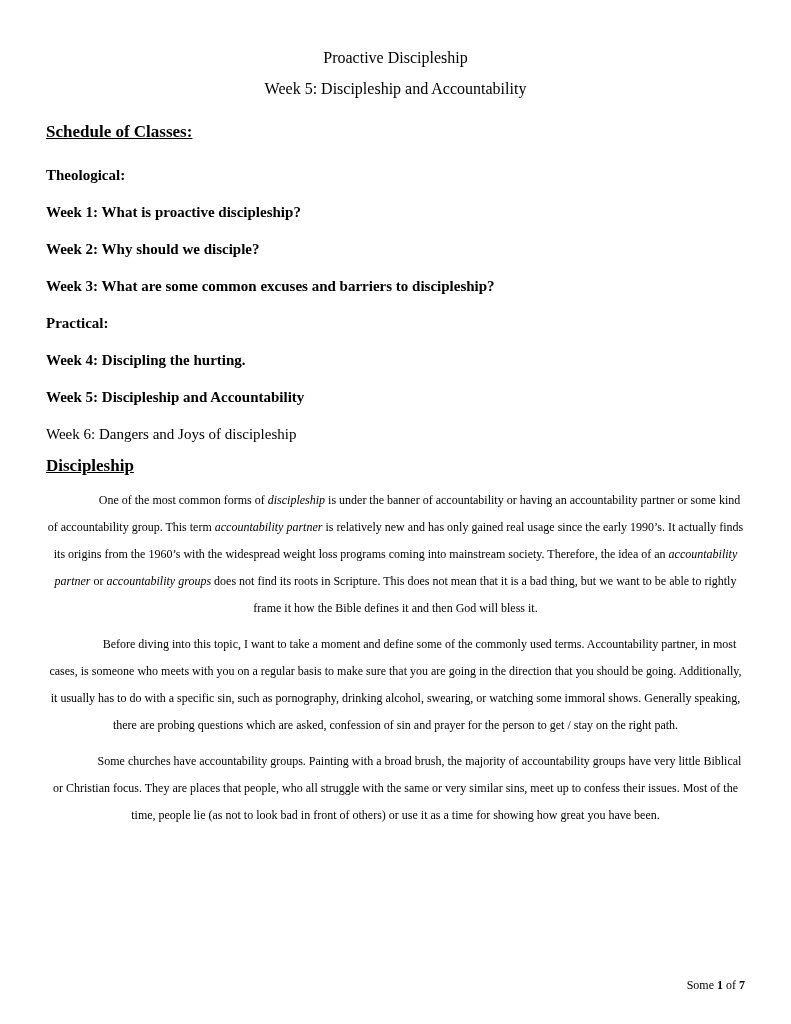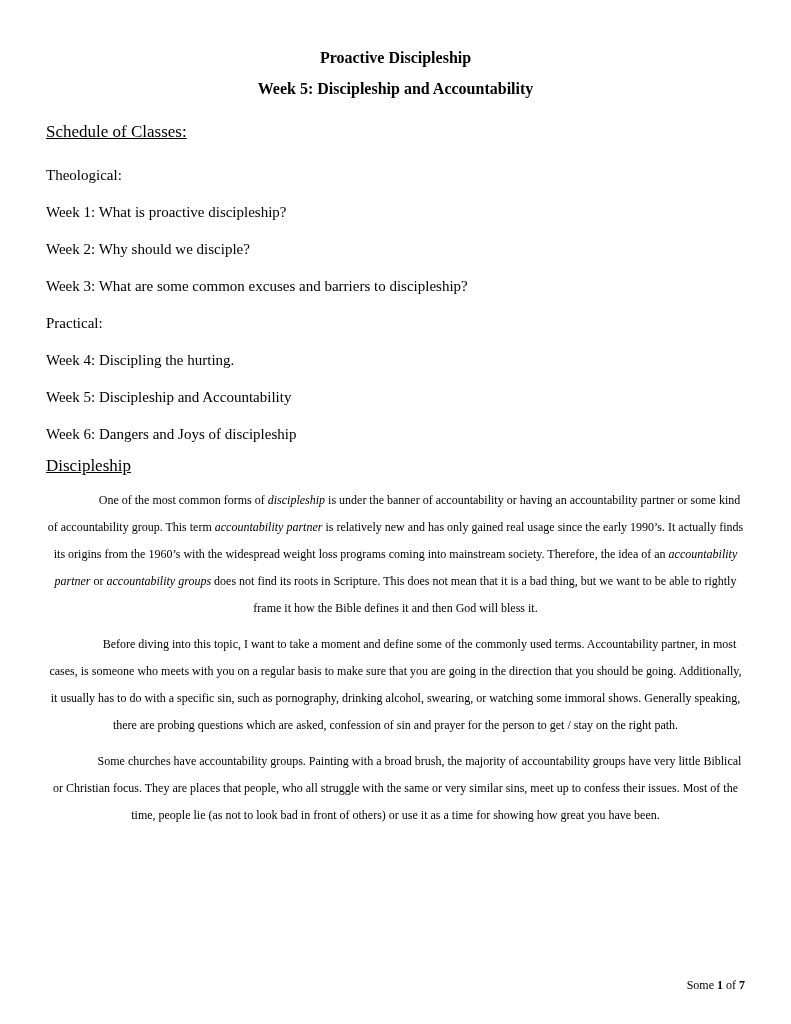--- a/index.html
+++ b/index.html
@@ -20,43 +20,43 @@
     width: 791px;
     height: 1024px;
     box-sizing: border-box;
     padding: 42px 46px 0 46px;
     background: #ffffff;
   }
   .doc-title {
     margin: 0;
     font-size: 16px;
     line-height: 31px;
-    font-weight: bold;
+    font-weight: normal;
     text-align: center;
   }
   .section-heading {
     margin: 0;
     font-size: 17px;
-    font-weight: normal;
+    font-weight: bold;
     text-decoration: underline;
     line-height: 22px;
   }
   .schedule-heading {
     margin-top: 17px;
   }
   .schedule-list {
     margin-top: 14px;
   }
   .schedule-item {
     margin: 0;
     font-size: 15px;
     line-height: 37px;
   }
   .schedule-item.bold {
-    font-weight: normal;
+    font-weight: bold;
   }
   .intro-heading {
     margin-top: 2px;
   }
   .intro-paragraphs {
     margin-top: 10px;
   }
   .body-paragraph {
     margin: 0 0 9px 0;
     font-size: 12px;

